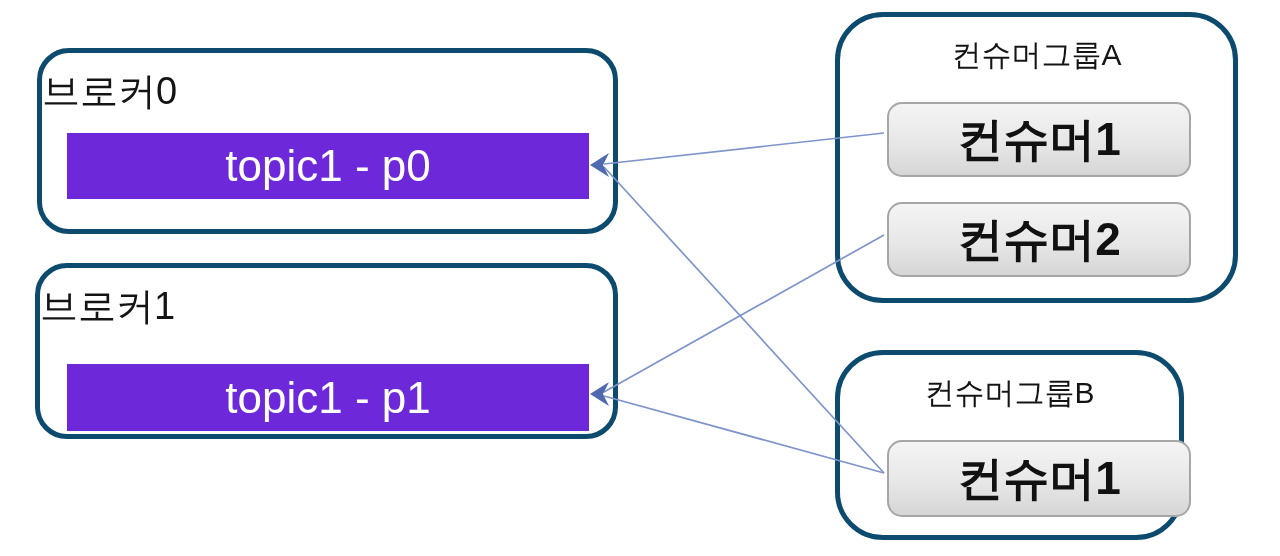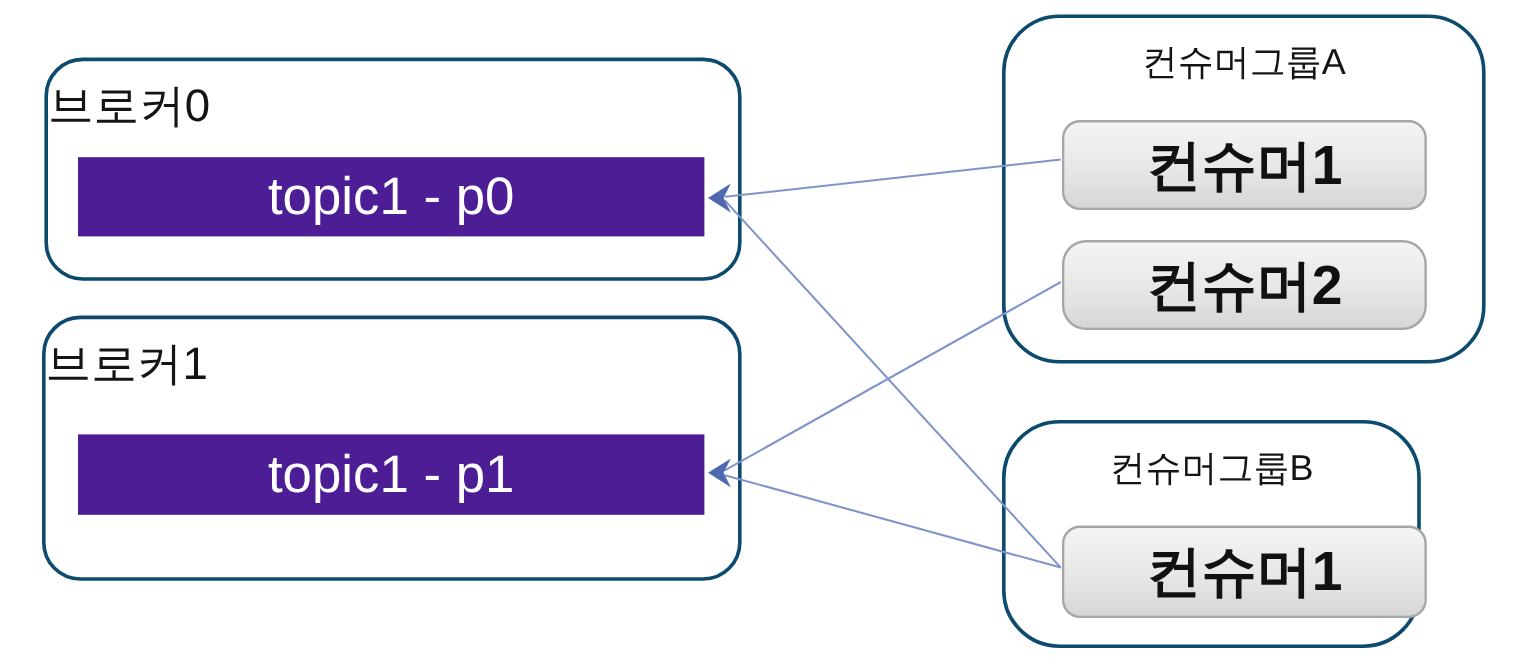--- a/index.html
+++ b/index.html
@@ -1,44 +1,44 @@
 <!DOCTYPE html>
 <html><head>
 <meta charset="utf-8">
 <style>
   html,body{margin:0;padding:0;background:#ffffff;}
   .canvas{
     position:relative;width:1280px;height:556px;background:#ffffff;overflow:hidden;
     font-family:"Liberation Sans", sans-serif;color:#141414;
   }
-  .box{position:absolute;background:#ffffff;border:3px solid #0c4a6e;box-sizing:border-box;}
+  .box{position:absolute;background:#ffffff;border:5px solid #0c4a6e;box-sizing:border-box;}
   .broker{border-radius:32px;}
   #broker0{left:37px;top:48px;width:581px;height:186px;}
-  #broker1{left:35px;top:263px;width:583px;height:221px;}
+  #broker1{left:35px;top:263px;width:583px;height:176px;}
   .broker-title{margin-top:17px;text-align:left;font-size:38px;line-height:42px;color:#141414;}
   .partition{
-    position:absolute;background:#4c1d95;color:#ffffff;
+    position:absolute;background:#6d28d9;color:#ffffff;
     font-size:44px;text-align:center;white-space:pre;
     display:flex;align-items:center;justify-content:center;
   }
   #partition-p0{left:25px;top:80px;width:522px;height:66px;}
   #partition-p1{left:27px;top:96px;width:522px;height:67px;}
   .group{border-radius:48px;}
   #groupA{left:835px;top:12px;width:403px;height:291px;}
   #groupB{left:835px;top:350px;width:349px;height:190px;}
   .group-title{margin-top:21px;text-align:center;font-size:30px;line-height:34px;color:#141414;}
   .consumer{
     position:absolute;left:47px;width:304px;height:75px;box-sizing:border-box;
     border:2px solid #a6a6a6;border-radius:15px;
     background:linear-gradient(#f4f4f4 0%,#e7e7e7 55%,#d6d6d6 100%);
     font-size:46px;color:#111111;
     display:flex;align-items:center;justify-content:center;font-weight:bold;
   }
   #consumerA1{top:85px;}
-  #consumerA2{top:185px;border-radius:20px;}
+  #consumerA2{top:185px;}
   #consumerB1{top:85px;height:77px;}
   .arrow-layer{position:absolute;left:0;top:0;width:1280px;height:556px;z-index:6;pointer-events:none;}
   .arrow-line{stroke:#7e94ca;stroke-width:1.7;fill:none;}
   .arrow-head{fill:#4e69b0;stroke:none;}
 </style>
 </head>
 <body>
 
 <div class="canvas">
 

